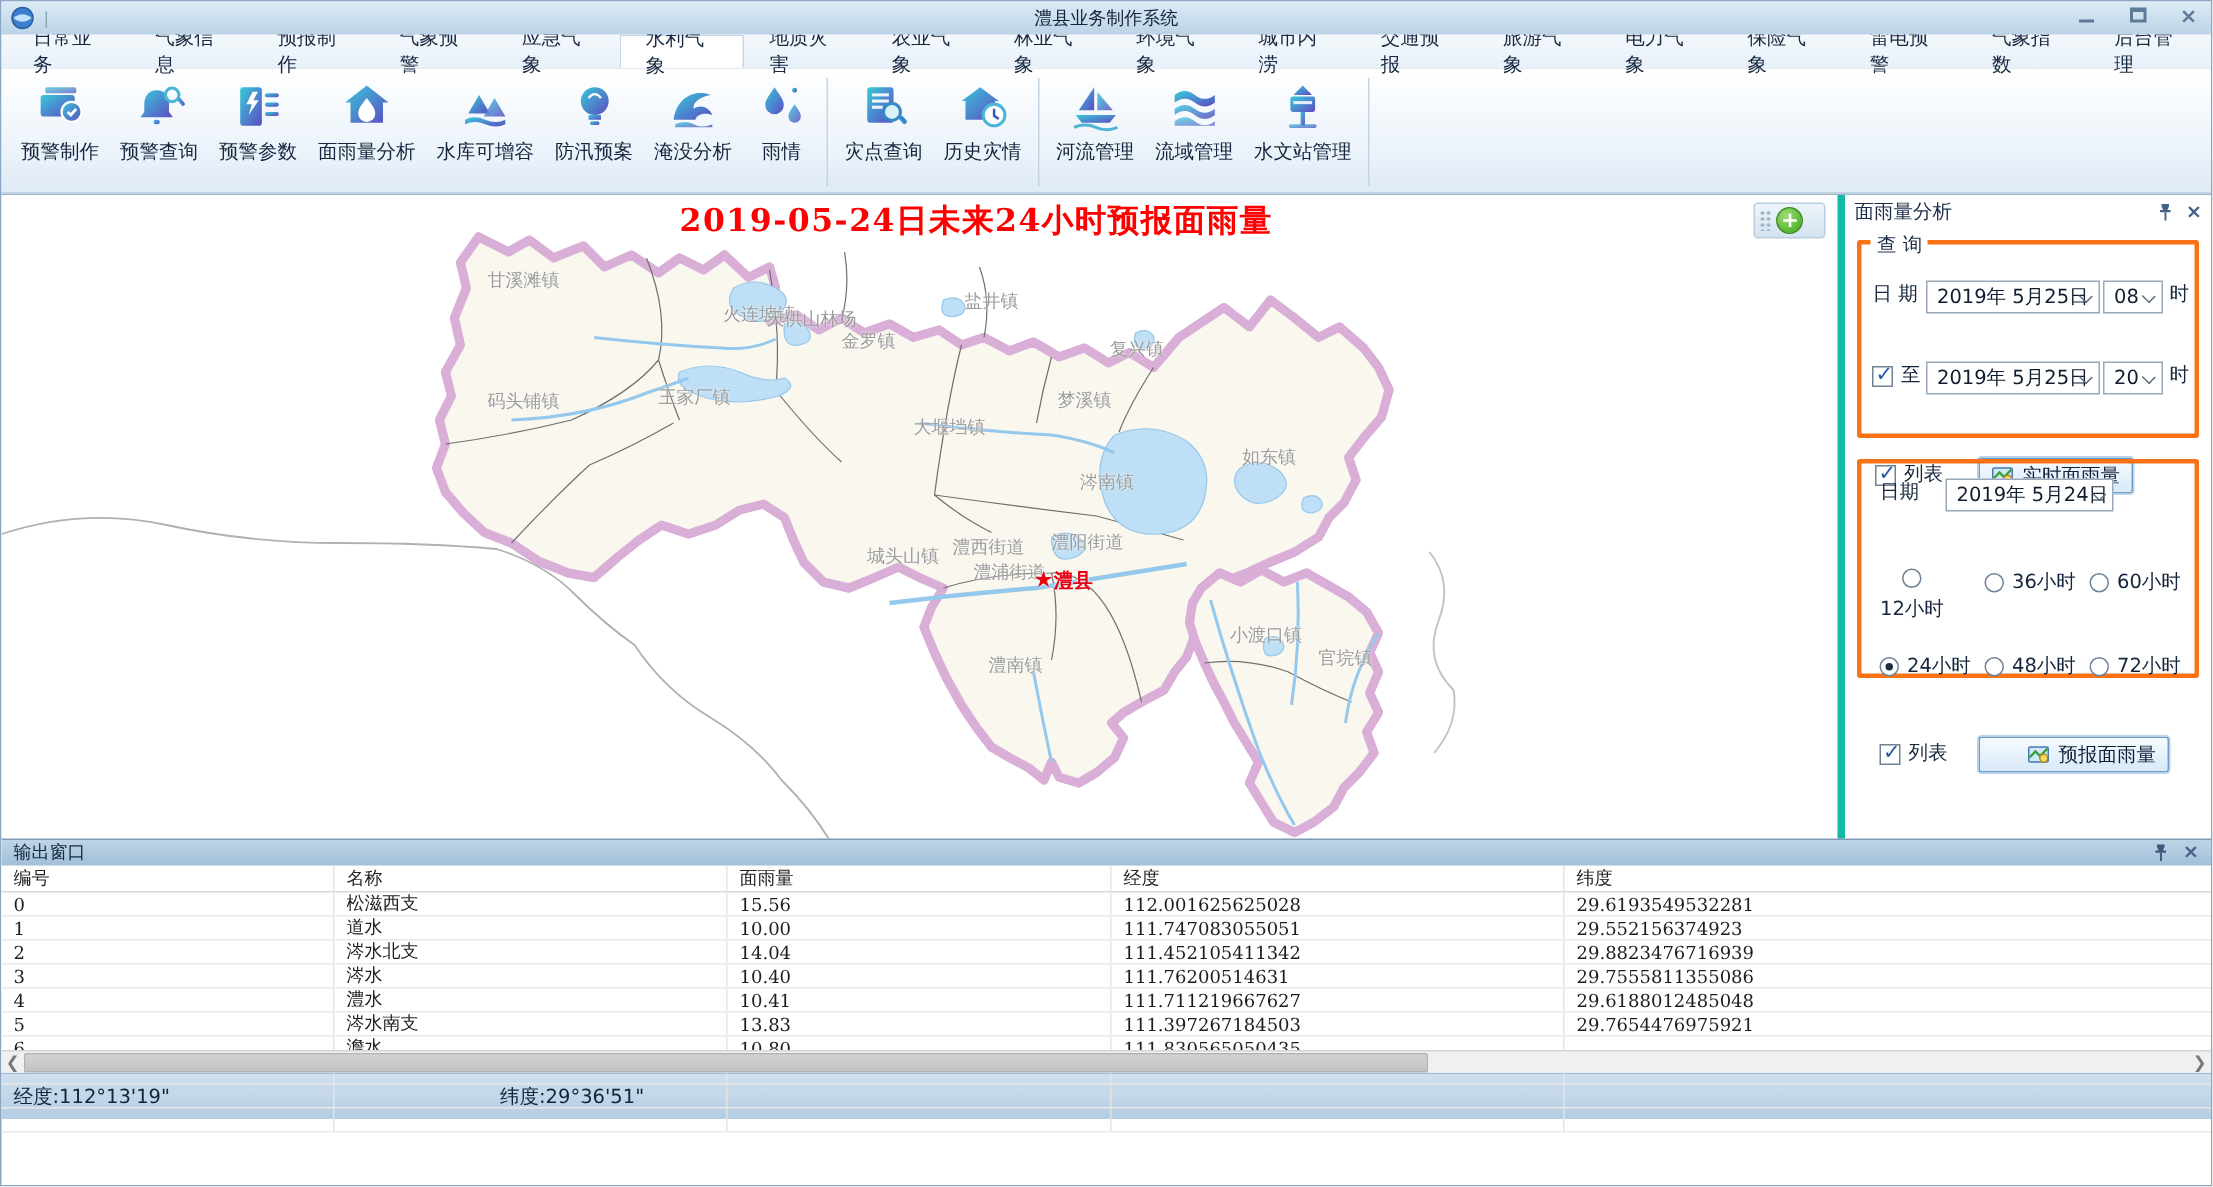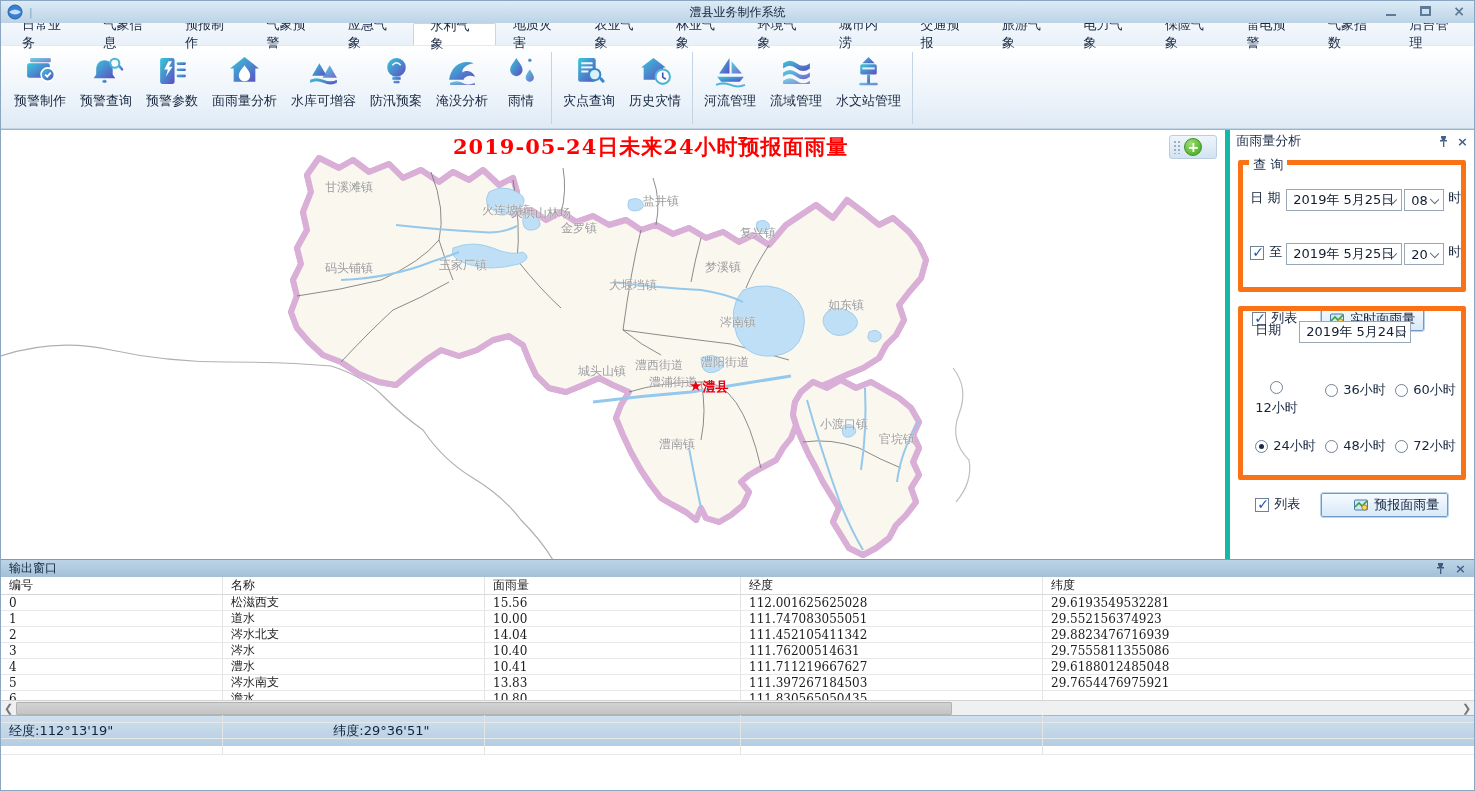--- a/index.html
+++ b/index.html
@@ -42,21 +42,21 @@
   .map-float { position:absolute; top:5px; right:8px; width:48px; height:24px; background:linear-gradient(#eef5fb,#d3e3f1); border:1px solid #b9cede; border-radius:3px; display:flex; align-items:center; padding:0 3px; gap:3px; }
   .grip { width:8px; height:14px; background-image:radial-gradient(circle,#9ab2c6 1px,transparent 1.2px); background-size:4px 4px; }
   .plusbtn { width:18px; height:18px; border-radius:50%; background:radial-gradient(circle at 35% 30%,#9fdc77,#53b42e 75%); border:1px solid #3f8f22; color:#fff; font-weight:bold; font-size:14px; line-height:16px; text-align:center; cursor:default; }
 
   
   .side-panel { position:relative; width:244px; height:430px; background:#fff; font-size:13px; }
   .sp-header { height:20px; display:flex; align-items:center; padding:2px 6px 0 6px; color:#1b2b45; }
   .sp-icons { margin-left:auto; display:flex; gap:8px; align-items:center; color:#44618a; }
   .pin-ic svg { display:block; }
   .panel-close { font-size:13px; font-weight:bold; color:#44618a; }
-  .sp-group { position:absolute; left:8px; width:228px; border:5px solid #f97316; border-radius:2px; }
+  .sp-group { position:absolute; left:8px; width:228px; border:3px solid #f97316; border-radius:2px; }
   .sp-legend { position:absolute; top:-9px; left:6px; background:#fff; padding:0 4px; color:#1b2b45; }
   .sp-row { position:relative; height:26px; }
   .lbl { position:absolute; color:#14243c; }
   .dd { position:absolute; height:22px; background:#fff; border:1px solid #98a8b8; display:flex; align-items:center; padding:0 18px 0 6px; color:#101c30; white-space:nowrap; font-size:13px; }
   .dd .chev { position:absolute; right:5px; top:8px; width:7px; height:7px; border-right:1.6px solid #5a6a7a; border-bottom:1.6px solid #5a6a7a; transform:rotate(45deg) scale(1,0.9); margin-top:-2px; }
   .chk { position:absolute; width:14px; height:14px; border:1px solid #6e8296; background:#fff; }
   .chk.checked::after { content:"✓"; position:absolute; left:1px; top:-3px; color:#2456a8; font-size:14px; font-weight:bold; }
   .radio { position:absolute; display:flex; align-items:center; gap:5px; color:#14243c; }
   .rdot { width:13px; height:13px; border-radius:50%; border:1px solid #6e8296; background:#fff; position:relative; }
   .radio.sel .rdot::after { content:""; position:absolute; left:3px; top:3px; width:5px; height:5px; border-radius:50%; background:#1c2c44; }
@@ -525,21 +525,21 @@
             <svg width="15" height="13" viewBox="0 0 15 13">
                 <rect x="0.5" y="1" width="13" height="10" rx="1" fill="#cfe8f8" stroke="#4a7ab0"></rect>
                 <path d="M1 8 L5 4 L8 7 L13 2" fill="none" stroke="#3aa03a" stroke-width="1.6"></path>
                 <circle cx="10.5" cy="8.5" r="2.6" fill="#f8d858" stroke="#b08a20"></circle>
               </svg>
             <span>实时面雨量</span>
           </span>
         </div>
       </fieldset>
 
-      <div class="sp-group" style="top:176px; height:174px;">
+      <div class="sp-group" style="top:176px; height:146px;">
         <div class="sp-row" style="top:10px;">
           <span class="lbl" style="left:12px;">日期</span>
           <span class="dd" style="left:56px; width:112px;">
               <span>2019年  5月24日</span>
               <span class="chev"></span>
             </span>
         </div>
         <div class="sp-row" style="top:44px;" id="radio-row-1">
             <span class="radio" style="left: 12px; flex-direction: column;">
               <span class="rdot"></span>

